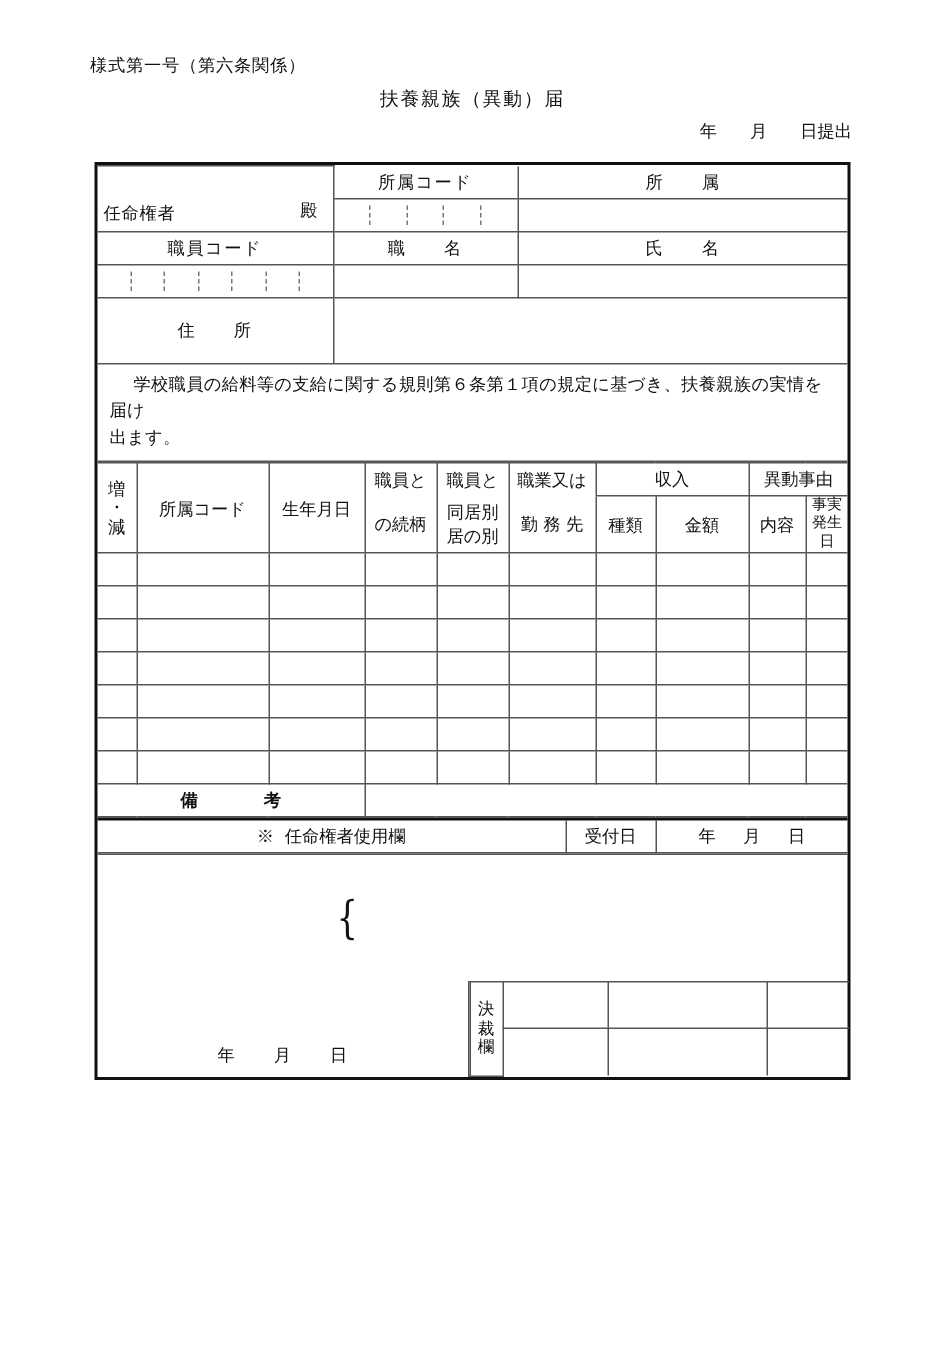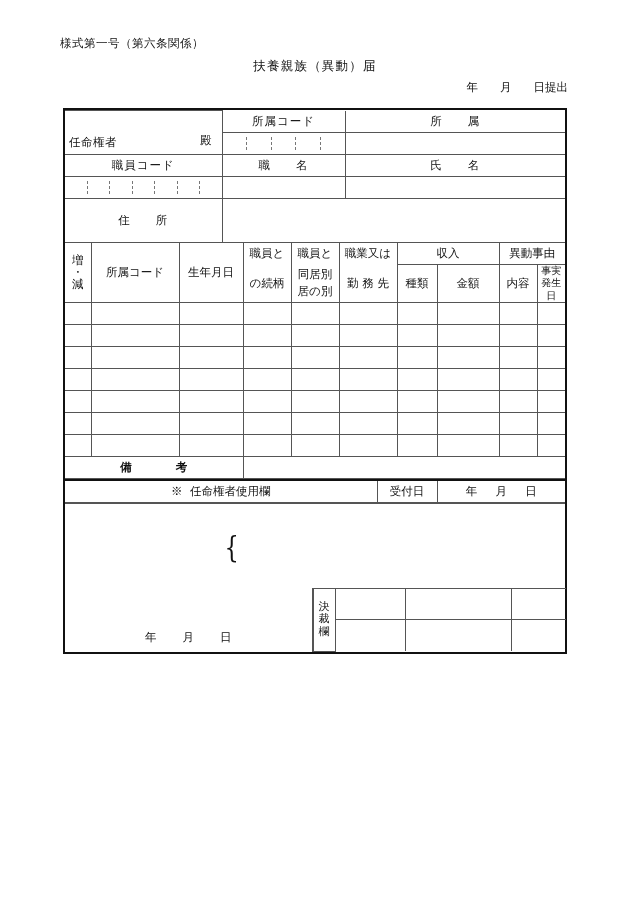--- a/index.html
+++ b/index.html
@@ -253,20 +253,24 @@
         <td></td>
         <td class="nb-r"></td>
       </tr>
       <tr>
         <td class="nb-l nb-b lbl" style="height:43px">住　　所</td>
         <td class="nb-b nb-r" colspan="2"></td>
       </tr>
     </tbody>
       </table>
 
+    <div class="statement" style="border-top:1px solid #555555;border-bottom:1px solid #555555;">
+      <span class="indent"></span><span>学校職員の給料等の支給に関する規則第６条第１項の規定に基づき、扶養親族の実情を届け</span><br>
+      <span>出ます。</span>
+    </div>
 
     <table class="grid">
       <colgroup>
         <col style="width:26px">
         <col style="width:88px">
         <col style="width:64px">
         <col style="width:48px">
         <col style="width:48px">
         <col style="width:58px">
         <col style="width:40px">

